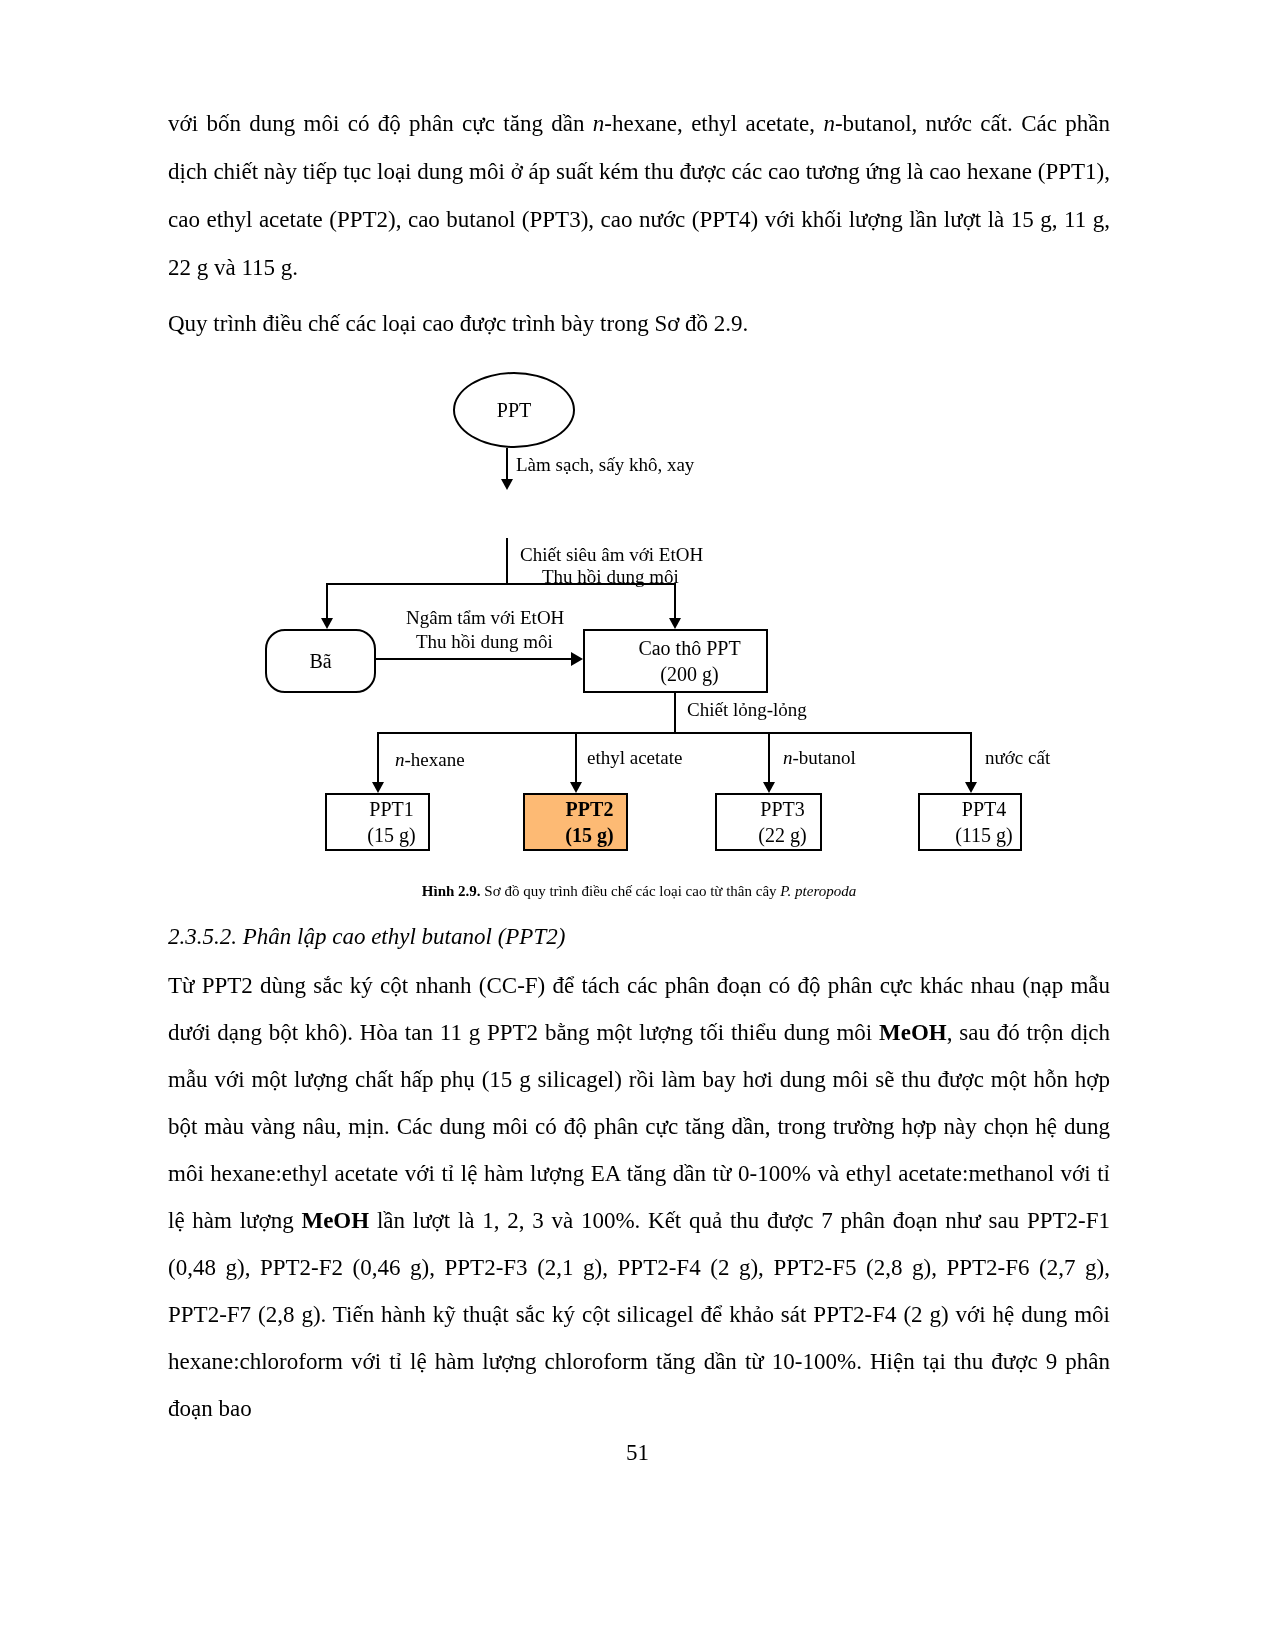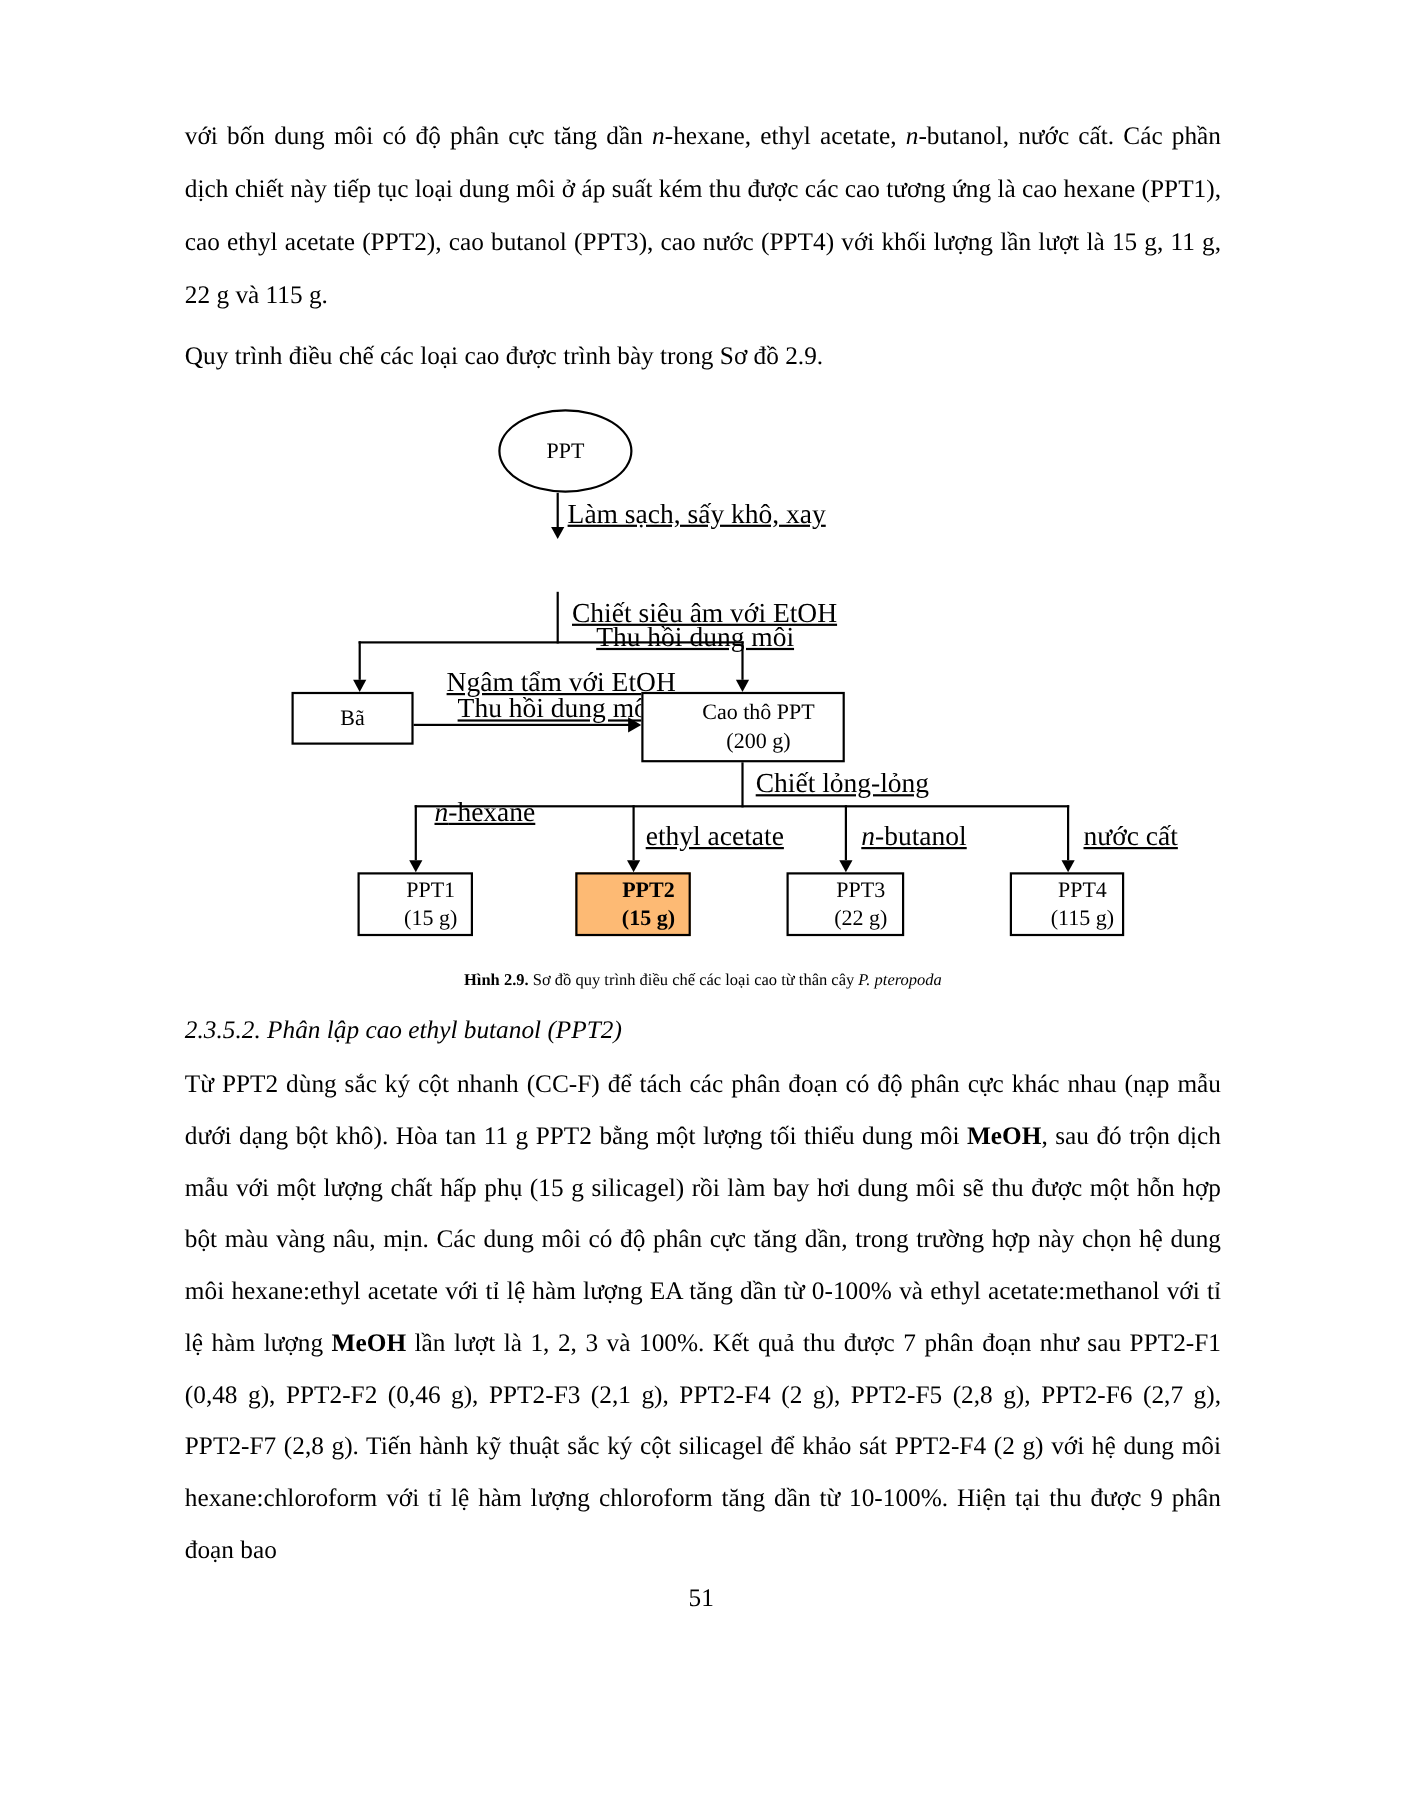--- a/index.html
+++ b/index.html
@@ -19,21 +19,21 @@
 
   
   #flowchart{position:absolute;left:250px;top:358px;width:800px;height:500px;font-size:19px;}
   .fc{position:absolute;box-sizing:border-box;}
   .node{border:2px solid #000;background:#fff;display:flex;align-items:center;justify-content:center;text-align:center;font-size:20px;}
   .ellipse{border-radius:50%;}
   .vline{width:2px;background:#000;}
   .hline{height:2px;background:#000;}
   .arr-down{width:0;height:0;border-left:6px solid transparent;border-right:6px solid transparent;border-top:11px solid #000;}
   .arr-right{width:0;height:0;border-top:7px solid transparent;border-bottom:7px solid transparent;border-left:12px solid #000;}
-  .elabel{white-space:nowrap;font-size:25px;text-decoration:underline;}
+  .elabel{white-space:nowrap;font-size:19px;}
   .two-line{flex-direction:column;line-height:26px;padding-left:28px;}
   .leaf{top:435px;height:58px;}
   .leaf-bold{font-weight:bold;}
 </style>
 </head>
 <body>
 
 <div class="block para" style="top:100px;"><span>với bốn dung môi có độ phân cực tăng dần </span><span class="seg-i">n</span><span>-hexane, ethyl acetate, </span><span class="seg-i">n</span><span>-butanol, nước cất. Các phần dịch chiết này tiếp tục loại dung môi ở áp suất kém thu được các cao tương ứng là cao hexane (PPT1), cao ethyl acetate (PPT2), cao butanol (PPT3), cao nước (PPT4) với khối lượng lần lượt là 15 g, 11 g, 22 g và 115 g.</span></div>
 
 <div class="block para single" style="top:300px;">Quy trình điều chế các loại cao được trình bày trong Sơ đồ 2.9.</div>
@@ -52,21 +52,21 @@
   <div class="fc vline" style="left:256px;top:180px;height:47px;"></div>
   <div class="fc elabel" style="left:270px;top:186px;">Chiết siêu âm với EtOH</div>
   <div class="fc elabel" style="left:292px;top:208px;">Thu hồi dung môi</div>
 
   <div class="fc hline" style="left:76px;top:225px;width:350px;"></div>
   <div class="fc vline" style="left:76px;top:225px;height:35px;"></div>
   <div class="fc arr-down" style="left:71px;top:260px;"></div>
   <div class="fc vline" style="left:424px;top:225px;height:35px;"></div>
   <div class="fc arr-down" style="left:419px;top:260px;"></div>
 
-  <div class="fc node" style="left:15px;top:271px;width:111px;height:48px;">
+  <div class="fc node" style="left:15px;top:271px;width:111px;height:64px;border-radius:20px;">
     <span>Bã</span>
   </div>
 
   <div class="fc elabel" style="left:156px;top:249px;">Ngâm tẩm với EtOH</div>
   <div class="fc elabel" style="left:166px;top:273px;">Thu hồi dung môi</div>
   <div class="fc hline" style="left:126px;top:300px;width:196px;"></div>
   <div class="fc arr-right" style="left:321px;top:294px;"></div>
 
   <div class="fc node two-line" style="left:333px;top:271px;width:185px;height:64px;">
     <span>Cao thô PPT</span>
@@ -80,21 +80,21 @@
 
   <div class="fc vline" style="left:127px;top:374px;height:50px;"></div>
   <div class="fc arr-down" style="left:122px;top:424px;"></div>
   <div class="fc vline" style="left:325px;top:374px;height:50px;"></div>
   <div class="fc arr-down" style="left:320px;top:424px;"></div>
   <div class="fc vline" style="left:518px;top:374px;height:50px;"></div>
   <div class="fc arr-down" style="left:513px;top:424px;"></div>
   <div class="fc vline" style="left:720px;top:374px;height:50px;"></div>
   <div class="fc arr-down" style="left:715px;top:424px;"></div>
 
-  <div class="fc elabel" style="left:145px;top:367px;"><span class="seg-i">n</span><span>-hexane</span></div>
+  <div class="fc elabel" style="left:145px;top:391px;"><span class="seg-i">n</span><span>-hexane</span></div>
   <div class="fc elabel" style="left:337px;top:389px;"><span>ethyl acetate</span></div>
   <div class="fc elabel" style="left:533px;top:389px;"><span class="seg-i">n</span><span>-butanol</span></div>
   <div class="fc elabel" style="left:735px;top:389px;"><span>nước cất</span></div>
 
   <div class="fc node two-line leaf" style="left:75px;width:105px;">
     <span>PPT1</span>
     <span>(15 g)</span>
   </div>
   <div class="fc node two-line leaf leaf-bold" style="left: 273px; width: 105px; background-color: #fdba74;">
     <span>PPT2</span>

